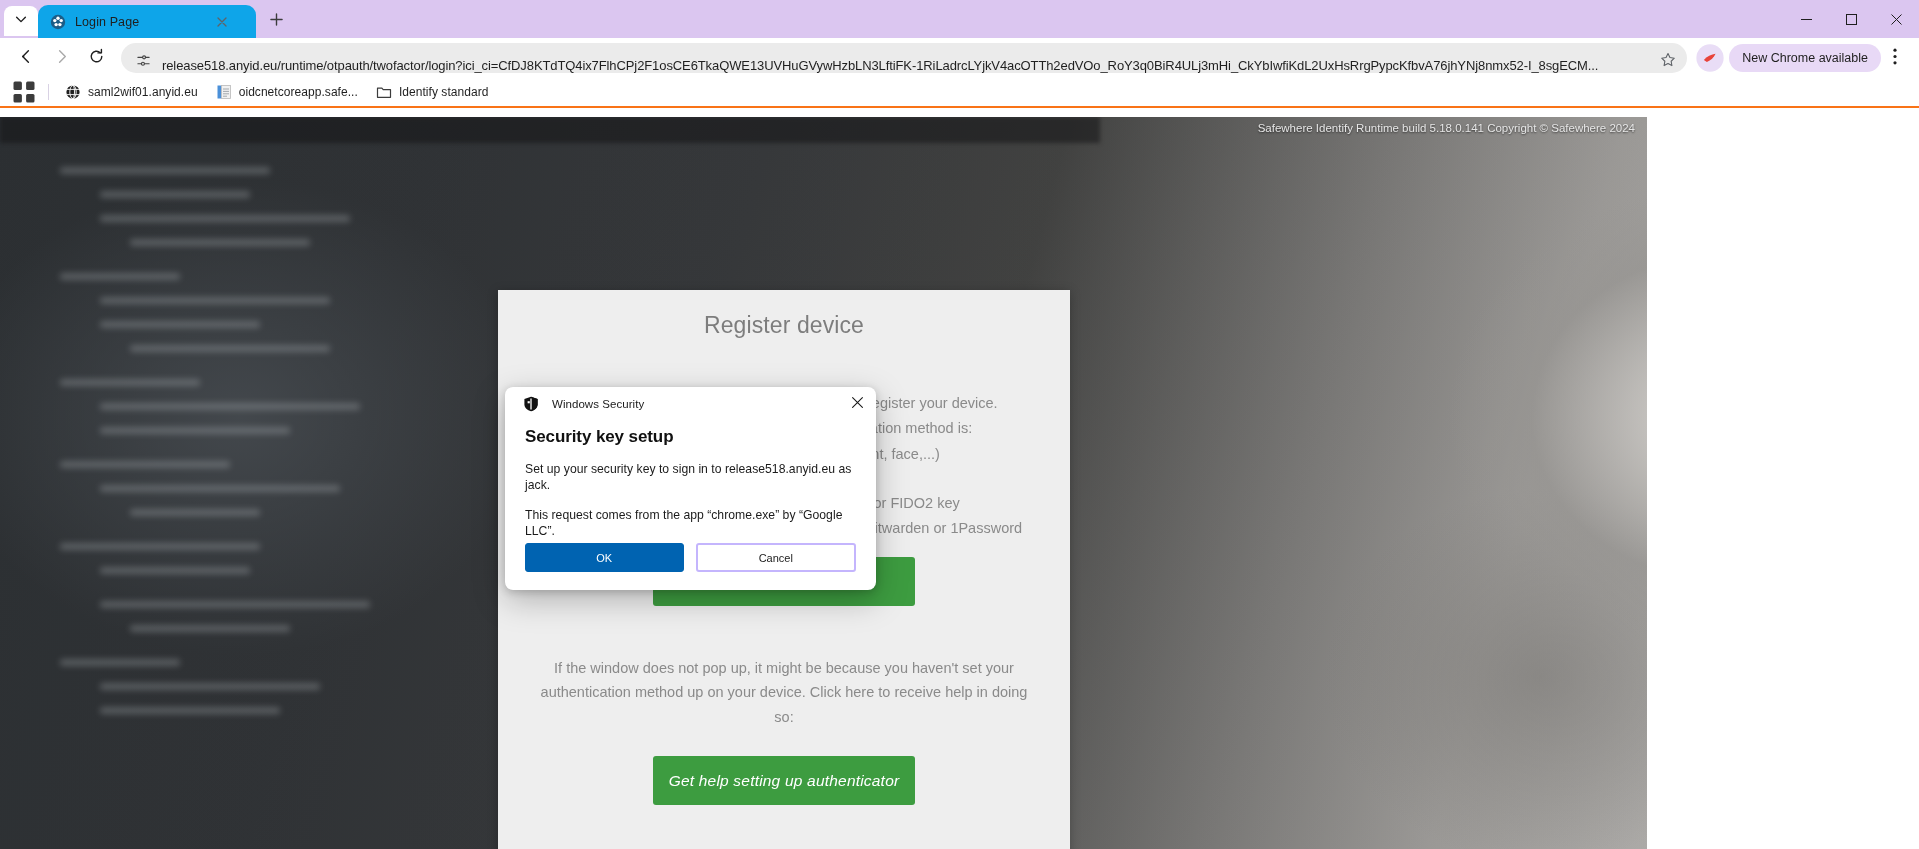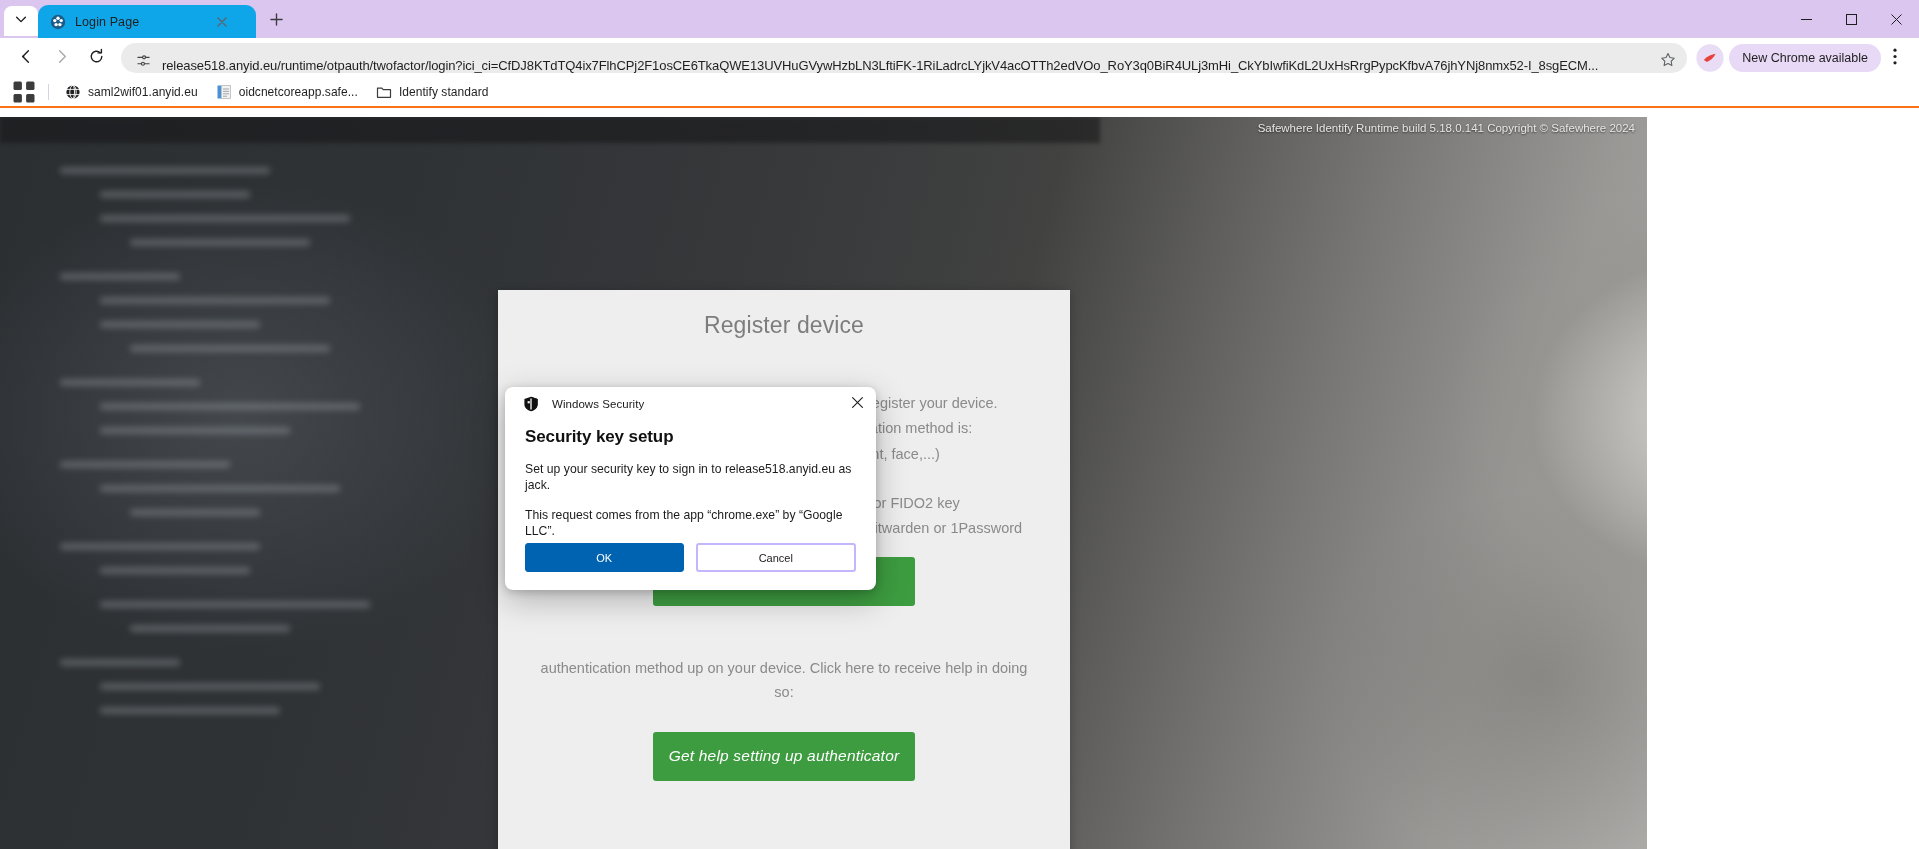--- a/index.html
+++ b/index.html
@@ -429,20 +429,21 @@
         <div>Touch ID or FaceID</div>
         <div>Security key such as Yubikey or FIDO2 key</div>
         <div>Password manager such as Bitwarden or 1Password</div>
       </div>
 
       <div class="btn-register-wrap">
         <button class="btn-green">Register</button>
       </div>
 
       <div class="help-text">
+        <div>If the window does not pop up, it might be because you haven't set your</div>
         <div>authentication method up on your device. Click here to receive help in doing so:</div>
       </div>
 
       <div class="btn-help-wrap">
         <button class="btn-green">Get help setting up authenticator</button>
       </div>
     </div>
 
     <div class="wsec">
       <div class="wsec-head">

